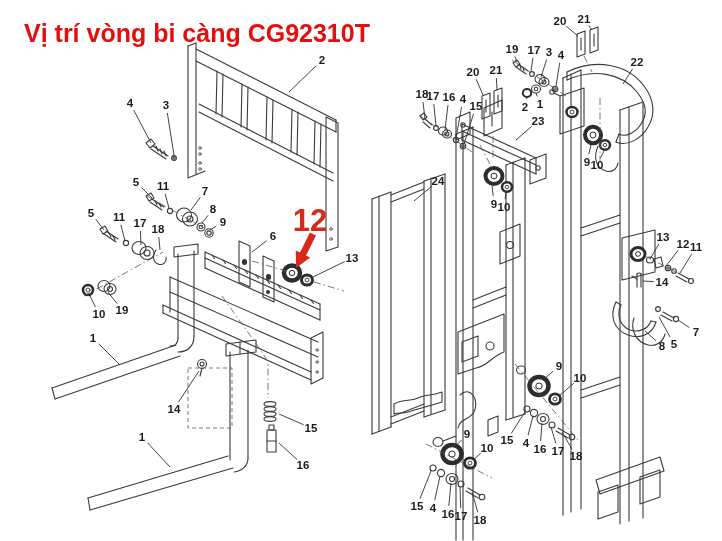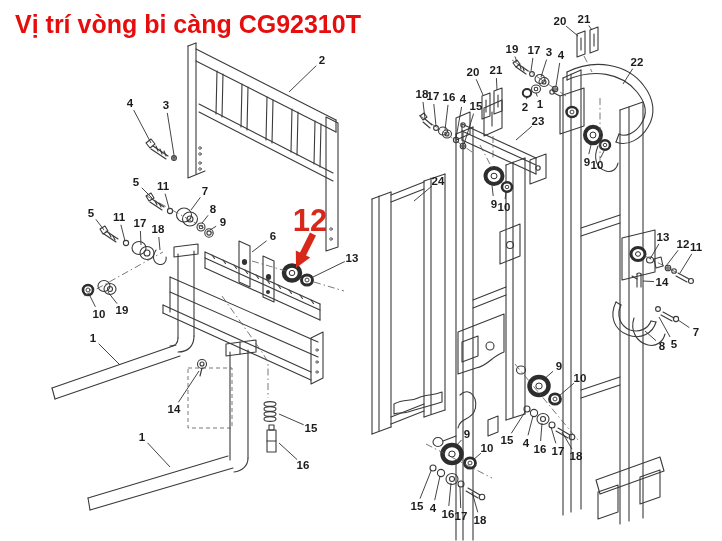--- a/index.html
+++ b/index.html
@@ -1,20 +1,20 @@
 <!DOCTYPE html>
 <html><head>
 <meta charset="utf-8">
 <style>
   html,body{margin:0;padding:0;background:#ffffff;}
   body{width:722px;height:541px;overflow:hidden;font-family:"Liberation Sans",sans-serif;}
   .stage{position:relative;width:722px;height:541px;background:#fff;}
   .stage svg{position:absolute;left:0;top:0;}
   h1.title{
-    position:absolute;left:7px;top:2px;margin:8px;z-index:5;
+    position:absolute;left:7px;top:2px;margin:17px;z-index:5;
     font-size:25px;font-weight:bold;letter-spacing:0px;
     font-family:"Liberation Sans",sans-serif;white-space:nowrap;
   }
   .plabel{font-family:"Liberation Sans",sans-serif;font-size:11.5px;font-weight:bold;fill:#1c1c1c;}
   .leader{stroke:#2f2f2f;stroke-width:0.9;fill:none;}
   .hl-num{font-family:"Liberation Sans",sans-serif;font-size:31px;font-weight:bold;}
   .dd{stroke:#555;stroke-width:0.8;stroke-dasharray:7 3 1.5 3;fill:none;}
   .dash{stroke:#555;stroke-width:0.8;stroke-dasharray:4 3;fill:none;}
   .ring{fill:#fff;stroke:#2d2d2d;}
   .ln{fill:none;stroke:#3a3a3a;stroke-width:1.1;stroke-linecap:round;stroke-linejoin:round;}

